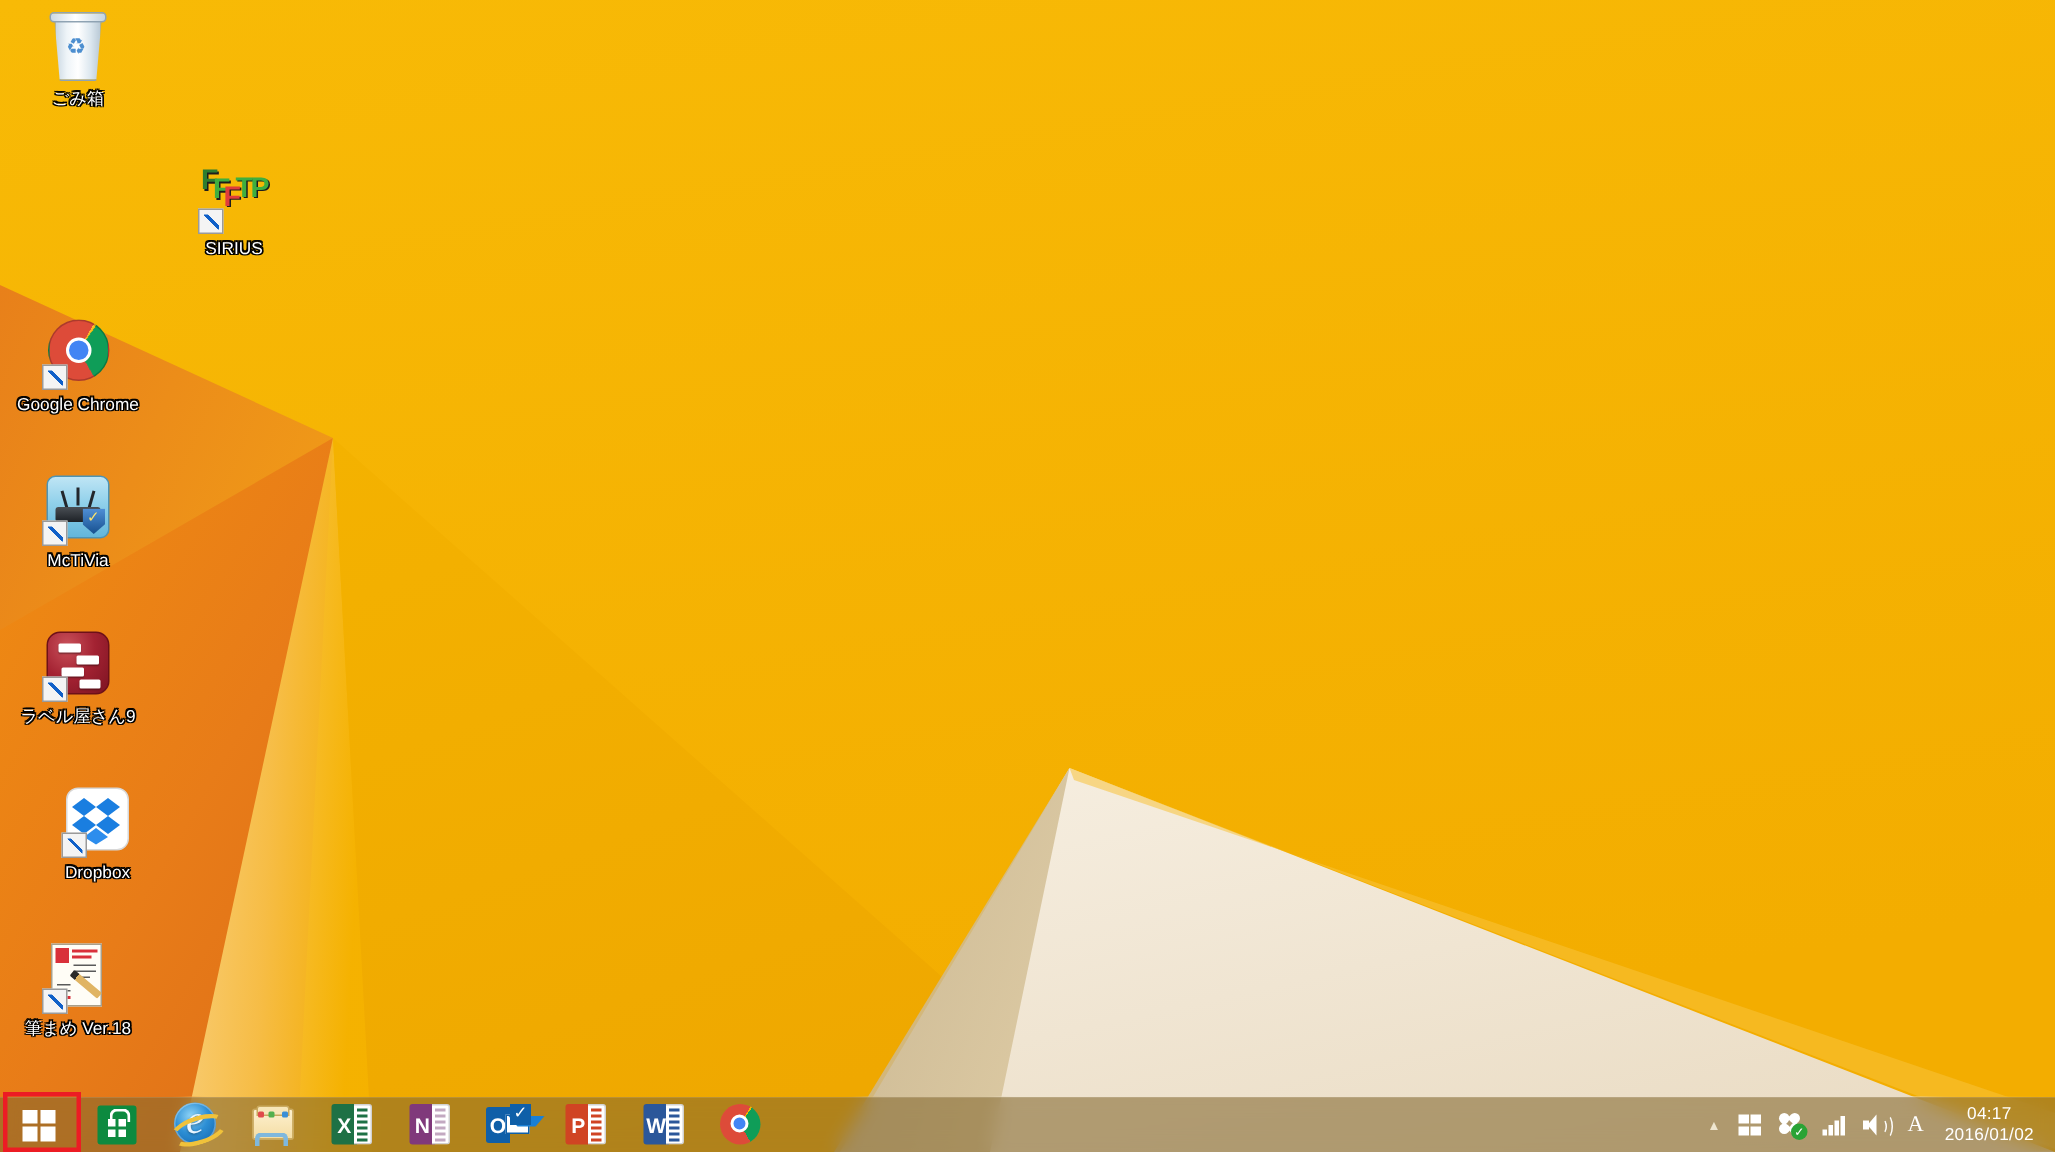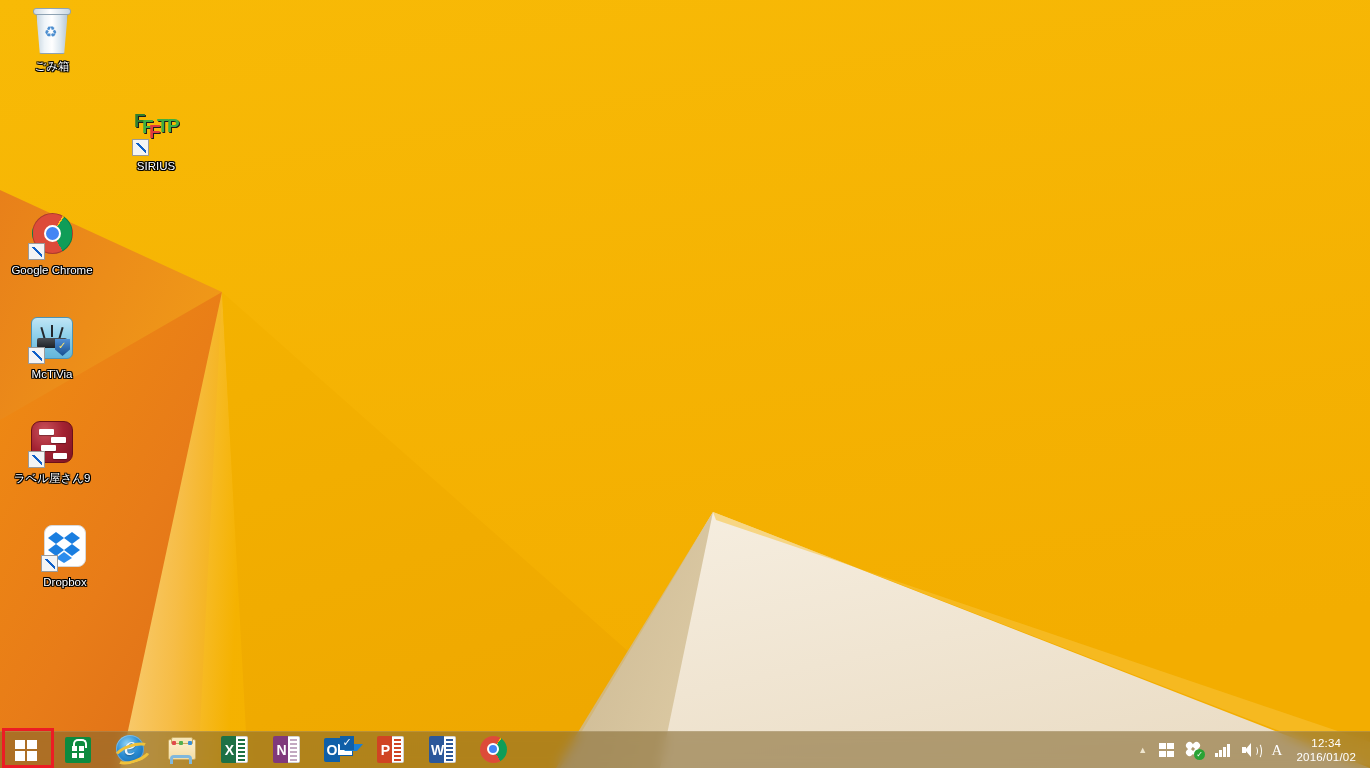--- a/index.html
+++ b/index.html
@@ -592,20 +592,38 @@
             <polygon points="11,18 3,24 11,30 19,24" fill="#1a7ee0"></polygon>
             <polygon points="27,18 35,24 27,30 19,24" fill="#1a7ee0"></polygon>
             <polygon points="11,32 19,26 27,32 19,37" fill="#2d8ded"></polygon>
           </svg>
         </div>
         <span class="sc"></span>
       </div>
       <div class="lbl">Dropbox</div>
     </div>
 
+    <div class="dicon" style="left:0px; top:628px;">
+      <div class="glyph">
+        <div class="ic-fude">
+          <div class="stamp"></div>
+          <div class="rd" style="left:13px; top:3px;  width:17px;"></div>
+          <div class="rd" style="left:13px; top:7px;  width:13px;"></div>
+          <div class="ln" style="left:14px; top:13px; width:15px;"></div>
+          <div class="ln" style="left:14px; top:17px; width:15px;"></div>
+          <div class="ln" style="left:14px; top:21px; width:11px;"></div>
+          <div class="ln" style="left:3px;  top:26px; width:9px;"></div>
+          <div class="ln" style="left:3px;  top:30px; width:9px;"></div>
+          <div class="rd" style="left:3px;  top:34px; width:9px;"></div>
+        </div>
+        <div class="ic-pen"></div>
+        <span class="sc"></span>
+      </div>
+      <div class="lbl">筆まめ Ver.18</div>
+    </div>
   </div>
 
   <div id="taskbar">
 
     <div id="taskbar-left">
 
       <div class="tb-btn" id="start-button">
         <div class="win-flag">
           <i></i>
             <i></i>
@@ -760,20 +778,20 @@
           <span class="wv" style="left:10px; top:3px; width:4px; height:8px;"></span>
           <span class="wv" style="left:12px; top:0px; width:6px; height:14px;"></span>
         </span>
       </div>
 
       <div class="tray-item">
         <span class="ime-a">A</span>
       </div>
 
       <div id="clock">
-        <div>12:34</div>
+        <div>04:17</div>
         <div>2016/01/02</div>
       </div>
     </div>
   </div>
 
   <div id="start-highlight"></div>
 </div>
 
 </body></html>

